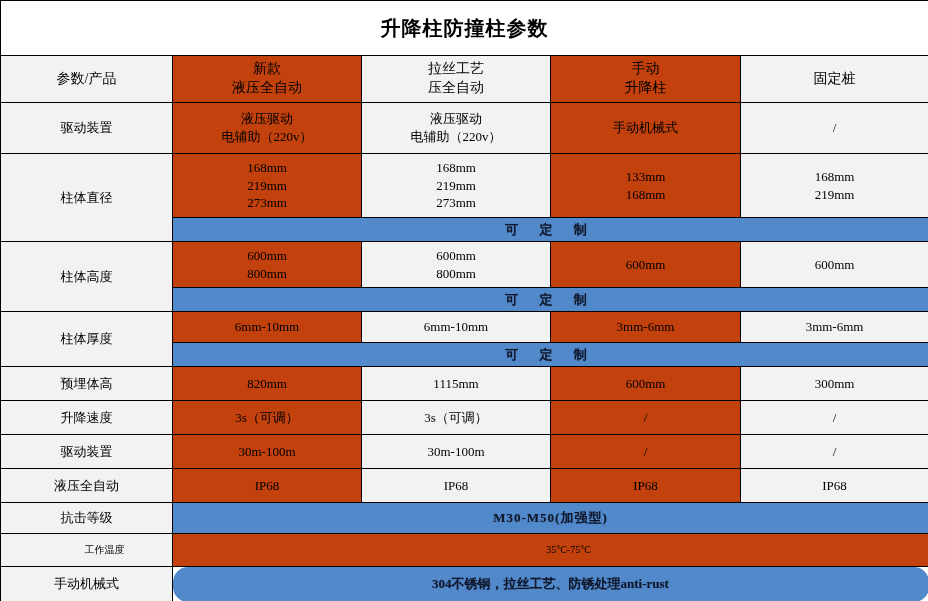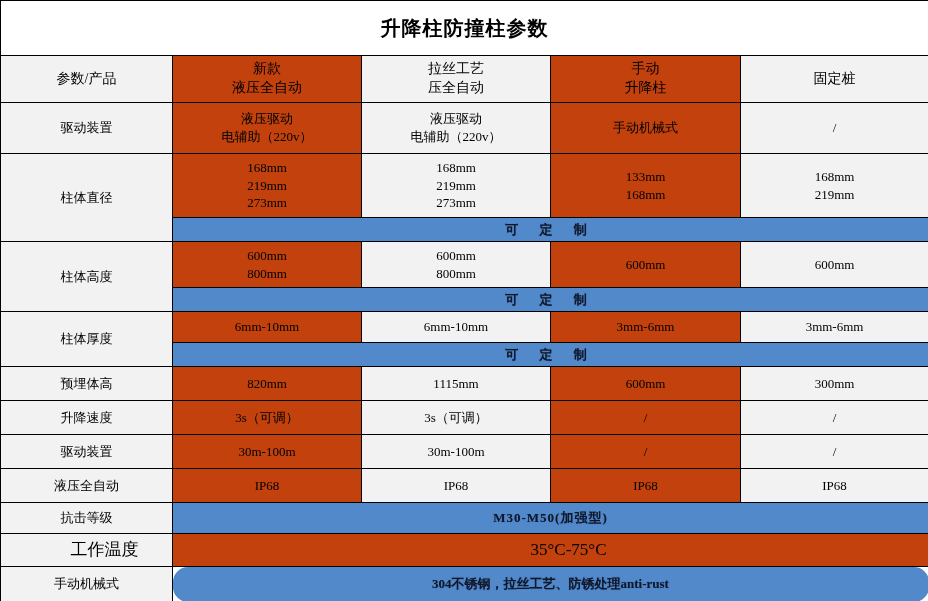--- a/index.html
+++ b/index.html
@@ -52,21 +52,21 @@
   td.band-material{
     font-size:17px;
     height:32px;
     border-radius:15px;
   }
   tr.r-drive td{height:48px;}
   tr.r-diam td{height:61px;}
   tr.r-height td{height:43px;}
   tr.r-thick td{height:28px;}
   tr.r-std td{height:31px;}
-  tr.r-temp td{height:30px;font-size:17px;padding-left:38px;}
+  tr.r-temp td{height:30px;font-size:10px;padding-left:38px;}
 </style>
 </head>
 <body>
 
 <div class="page">
 <table class="spec">
   <colgroup>
     <col style="width:172px">
         <col style="width:189px">
         <col style="width:189px">

